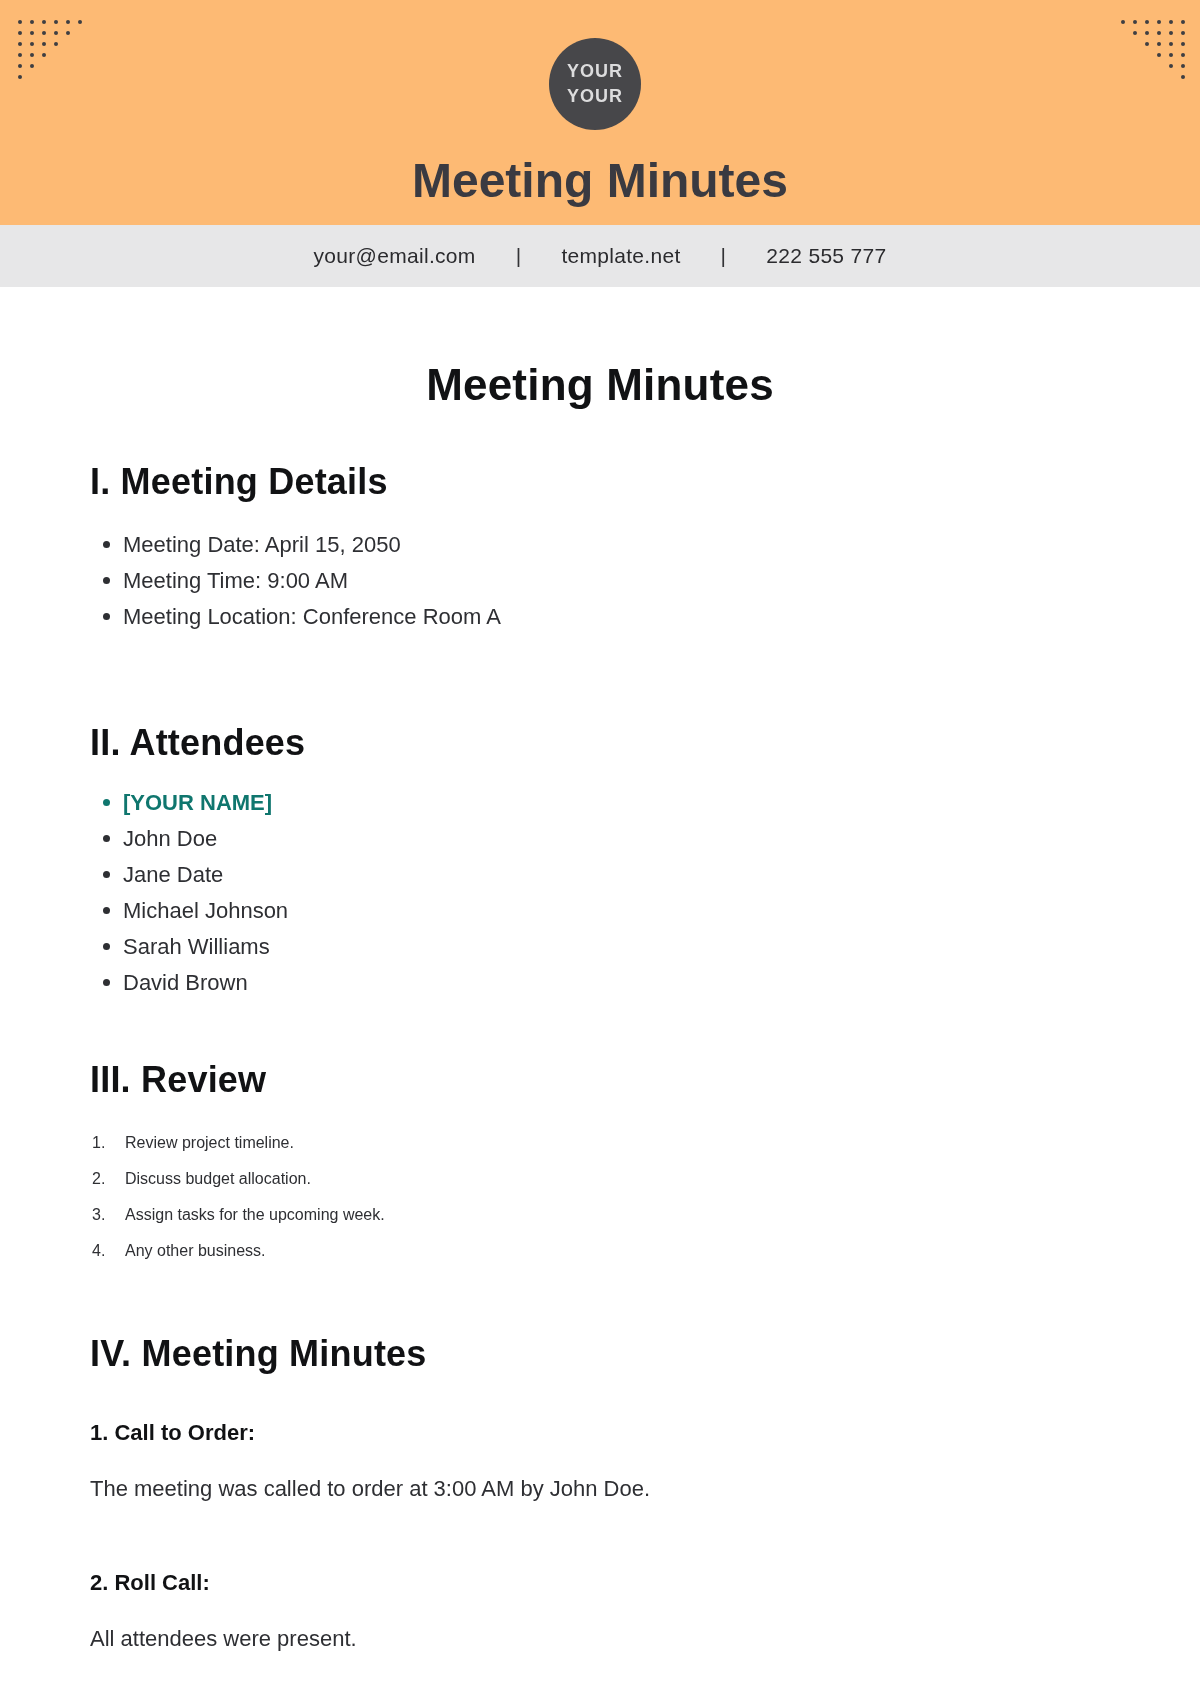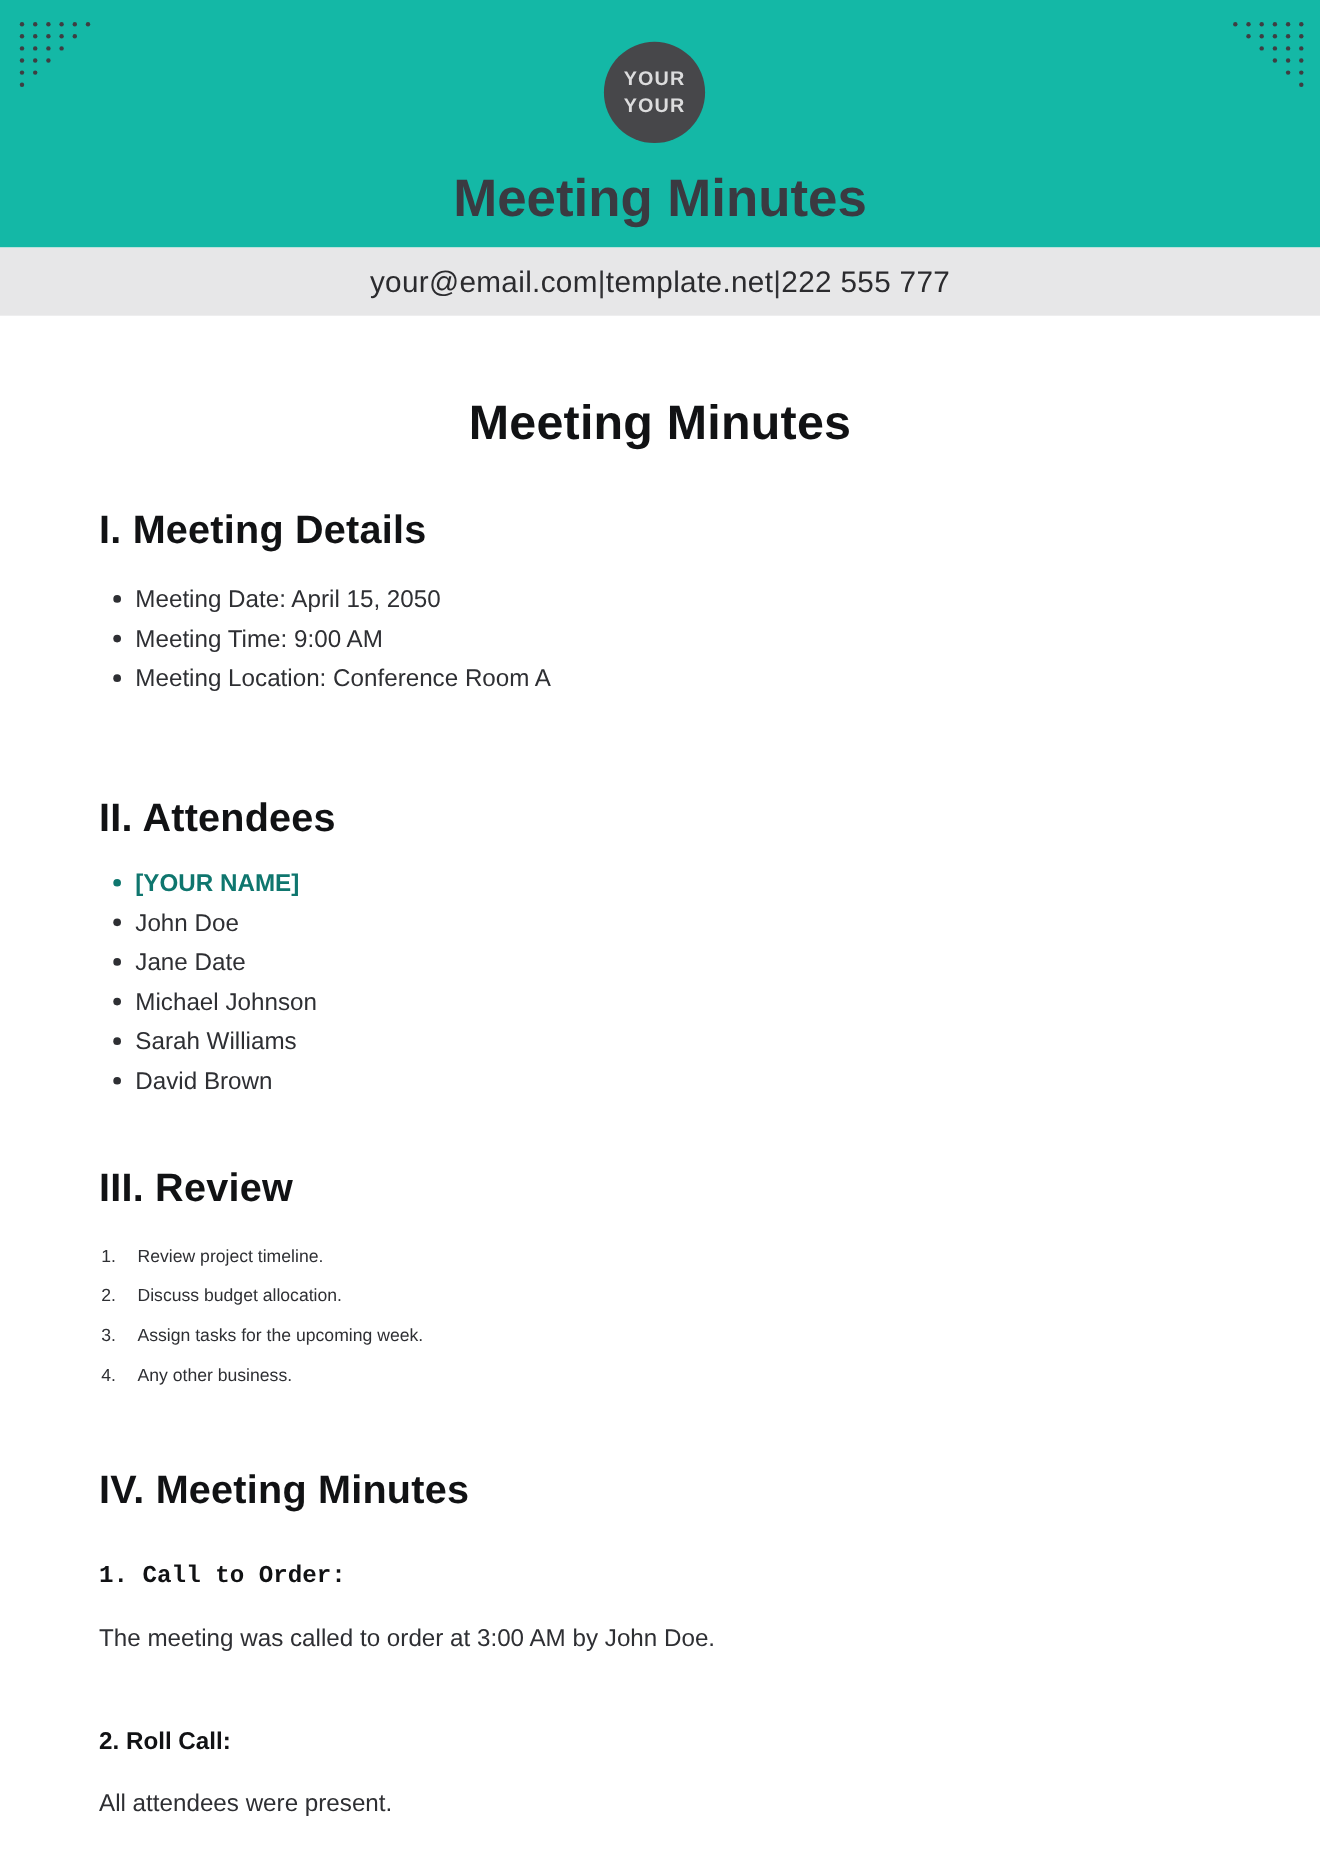--- a/index.html
+++ b/index.html
@@ -9,21 +9,21 @@
     background:#ffffff;
     font-family:"Liberation Sans", sans-serif;
     overflow:hidden;
     position:relative;
   }
 
   
   .header {
     position:relative;
     width:1200px; height:225px;
-    background:#14b8a6;
+    background:#fdba74;
   }
   .dots { position:absolute; top:20px; }
   .dots-left  { left:18px; }
   .dots-right { right:15px; }
   .dot-row { height:11px; display:flex; }
   .dots-right .dot-row { justify-content:flex-end; }
   .dot {
     width:4px; height:4px; border-radius:50%;
     background:#3e3e42; margin-right:8px; flex:0 0 4px;
   }
@@ -46,21 +46,22 @@
     font-size:48px; font-weight:700; line-height:52px;
     color:#3a3a41;
   }
 
   
   .contact-bar {
     position:absolute; top:225px; left:0;
     width:1200px; height:62px;
     background:#e7e7e8;
     display:flex; align-items:center; justify-content:center;
-    font-size:27px; font-weight:500;
+    column-gap:40px;
+    font-size:21px; font-weight:500;
     color:#2b2b2e; letter-spacing:0.3px;
   }
   .contact-sep { font-weight:400; color:#333336; }
 
   
   .doc { padding:0 90px; color:#2e2f33; }
 
   .doc-title {
     margin:135px 0 0;
     text-align:center;
@@ -96,21 +97,21 @@
   ol.numbered li {
     font-size:16px; line-height:36px;
     padding-left:2px;
   }
   ol.numbered .num { display:inline-block; min-width:33px; }
 
   .sub-heading {
     font-size:22px; line-height:30px; font-weight:700;
     color:#111214;
   }
-  .mt-sub1 { margin-top:45px;font-family:Liberation Mono, monospace; }
+  .mt-sub1 { margin-top:45px; }
   .mt-sub2 { margin-top:61px; }
 
   .doc p {
     font-size:22px; line-height:36px;
     margin-top:23px;
   }
   .mt-p2 { margin-top:25px; }
 </style>
 </head>
 <body>

